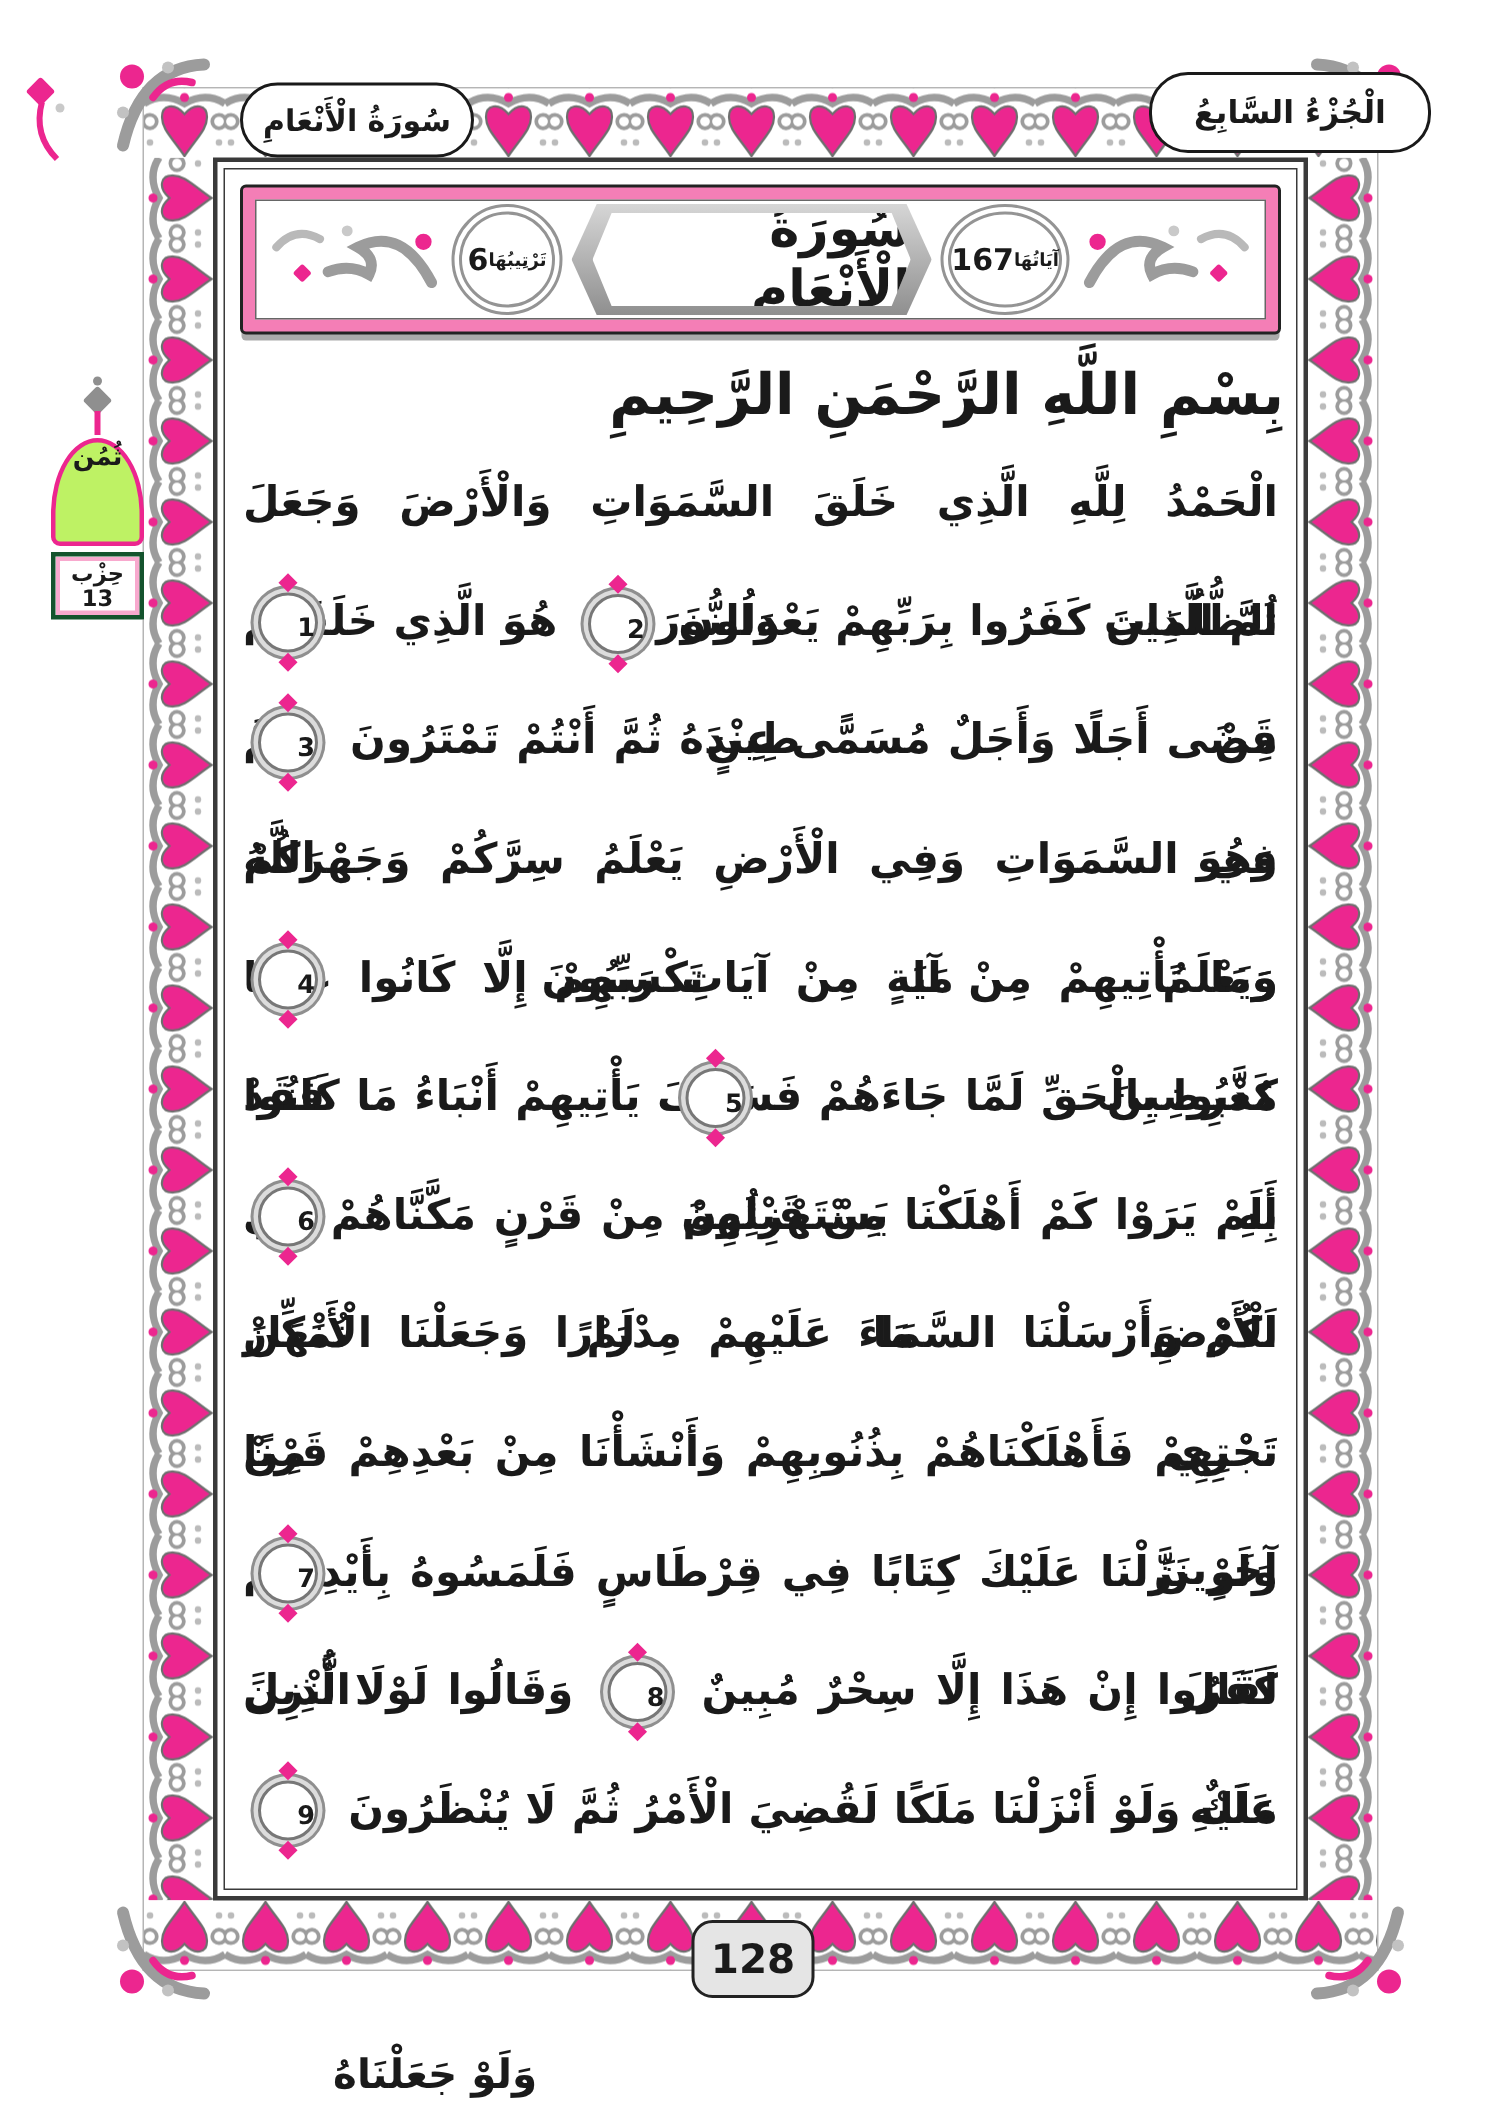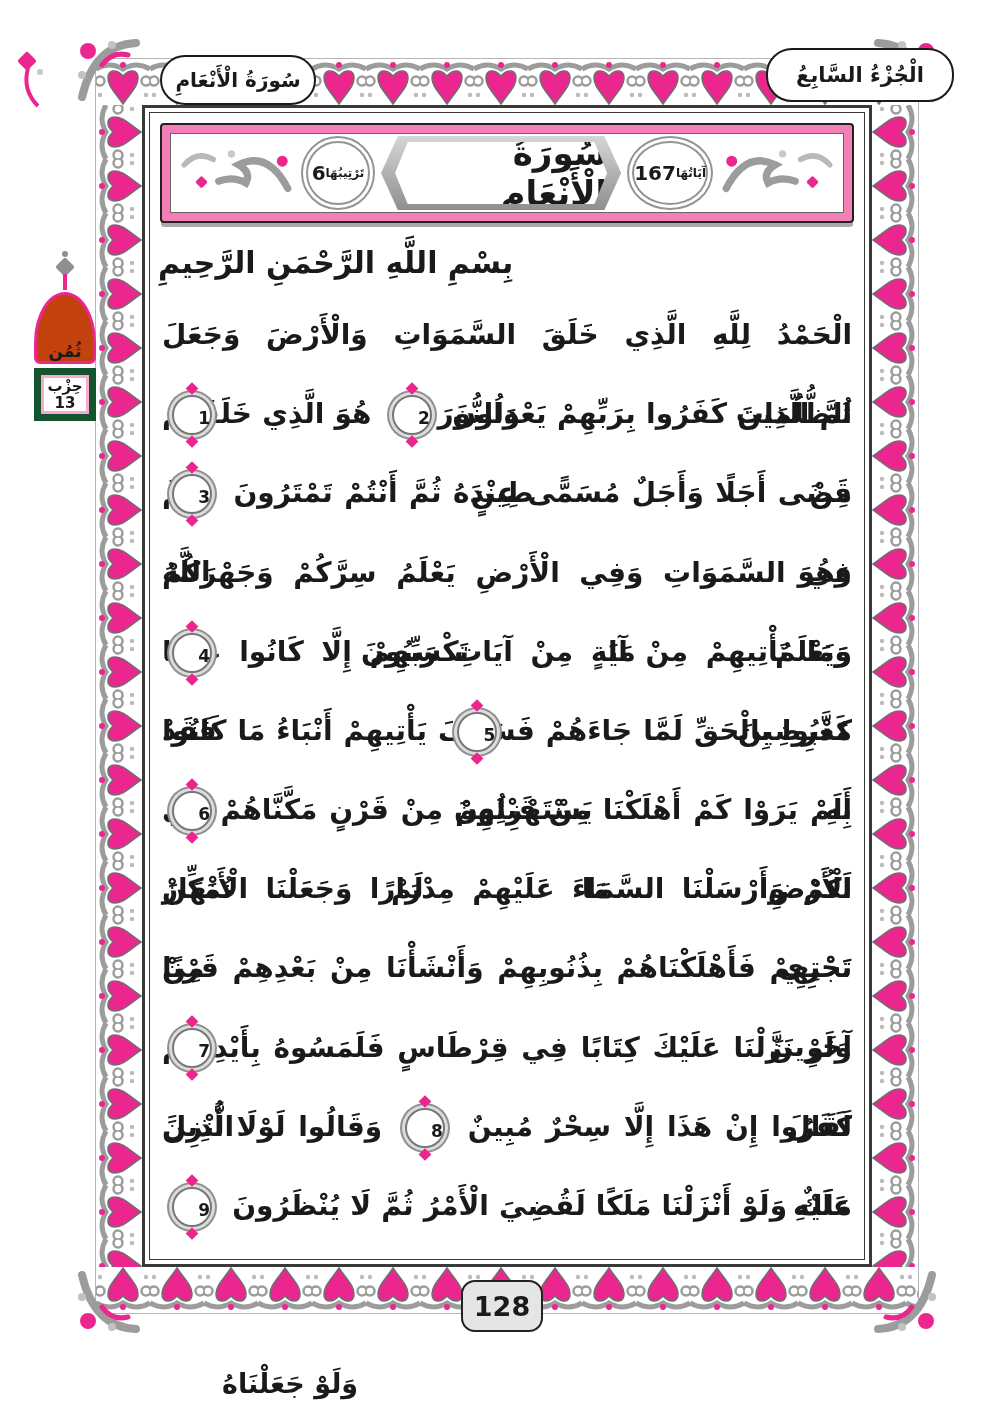--- a/index.html
+++ b/index.html
@@ -49,38 +49,38 @@
           box-sizing:border-box;display:flex;flex-direction:row;align-items:center;justify-content:center;line-height:1.05;}
   .medallion .mlabel{font-size:12px;font-weight:bold;}
   .medallion .mnum{font-size:20px;font-weight:bold;}
   .cartouche{flex:1;height:74px;position:relative;background:linear-gradient(#d6d6d6,#8f8f8f);
           clip-path:polygon(0 50%,7% 0,93% 0,100% 50%,93% 100%,7% 100%);display:flex;align-items:center;justify-content:center;}
   .cartouche-inner{position:absolute;inset:6px 14px;background:#fff;
           clip-path:polygon(0 50%,6% 0,94% 0,100% 50%,94% 100%,6% 100%);
           display:flex;align-items:center;justify-content:center;}
   .cartouche-inner .surah-name{font-size:34px;font-weight:bold;}
   
-  .basmala{height:64px;line-height:64px;text-align:left;font-size:30px;font-weight:bold;}
+  .basmala{height:64px;line-height:64px;text-align:right;font-size:38px;font-weight:bold;}
   .lines{flex:1;display:flex;flex-direction:column;justify-content:space-between;padding:0 4px 6px 4px;}
   .qline{height:79px;line-height:79px;font-size:28px;font-weight:bold;direction:rtl;
          text-align:justify;text-align-last:justify;white-space:normal;overflow:visible;}
   .vmark{display:inline-block;width:36px;height:36px;border-radius:50%;background:#fff;
          border:2px solid #777;box-shadow:0 0 0 3px #dcdcdc,0 0 0 5px #8f8f8f;
          position:relative;vertical-align:middle;text-align:center;line-height:36px;margin:0 10px;}
   .vmark::before,.vmark::after{content:'';position:absolute;left:50%;width:9px;height:9px;
          background:var(--pink);transform:translateX(-50%) rotate(45deg);}
   .vmark::before{top:-13px;} .vmark::after{bottom:-13px;}
   .vnum{font-size:17px;font-weight:bold;line-height:36px;display:inline-block;}
   
   .hizb{position:absolute;left:34px;top:248px;width:62px;z-index:6;text-align:center;direction:rtl;}
   .hizb-finial{height:44px;}
   .hizb-finial svg{width:100%;height:100%;}
   .dome{position:relative;height:66px;border:3px solid var(--pink);border-radius:50% 50% 6px 6px/70% 70% 6px 6px;
-        background:#c2410c;display:flex;align-items:flex-end;justify-content:center;font-size:17px;font-weight:bold;}
-  .hizb-rect{margin-top:4px;border:7px solid #14532d;box-shadow:inset 0 0 0 3px var(--light-pink);
+        background:#bef264;display:flex;align-items:flex-start;justify-content:center;font-size:17px;font-weight:bold;}
+  .hizb-rect{margin-top:4px;border:3px solid #14532d;box-shadow:inset 0 0 0 3px var(--light-pink);
         background:#fff;padding:3px 2px;font-size:15px;font-weight:bold;line-height:1.1;}
   
   .pagenum{position:absolute;left:50%;transform:translateX(-50%);top:1280px;width:78px;height:48px;z-index:7;
         background:#e5e5e5;border:2px solid #222;border-radius:14px;display:flex;align-items:center;justify-content:center;
         font-size:27px;font-weight:bold;}
   .catchword{position:absolute;left:222px;top:1336px;font-size:27px;font-weight:bold;direction:rtl;margin-top:32px;}
   .sprig{position:absolute;left:8px;top:50px;width:40px;height:58px;z-index:3;}
   .defs-holder{position:absolute;width:0;height:0;overflow:hidden;}
 </style>
 </head>

